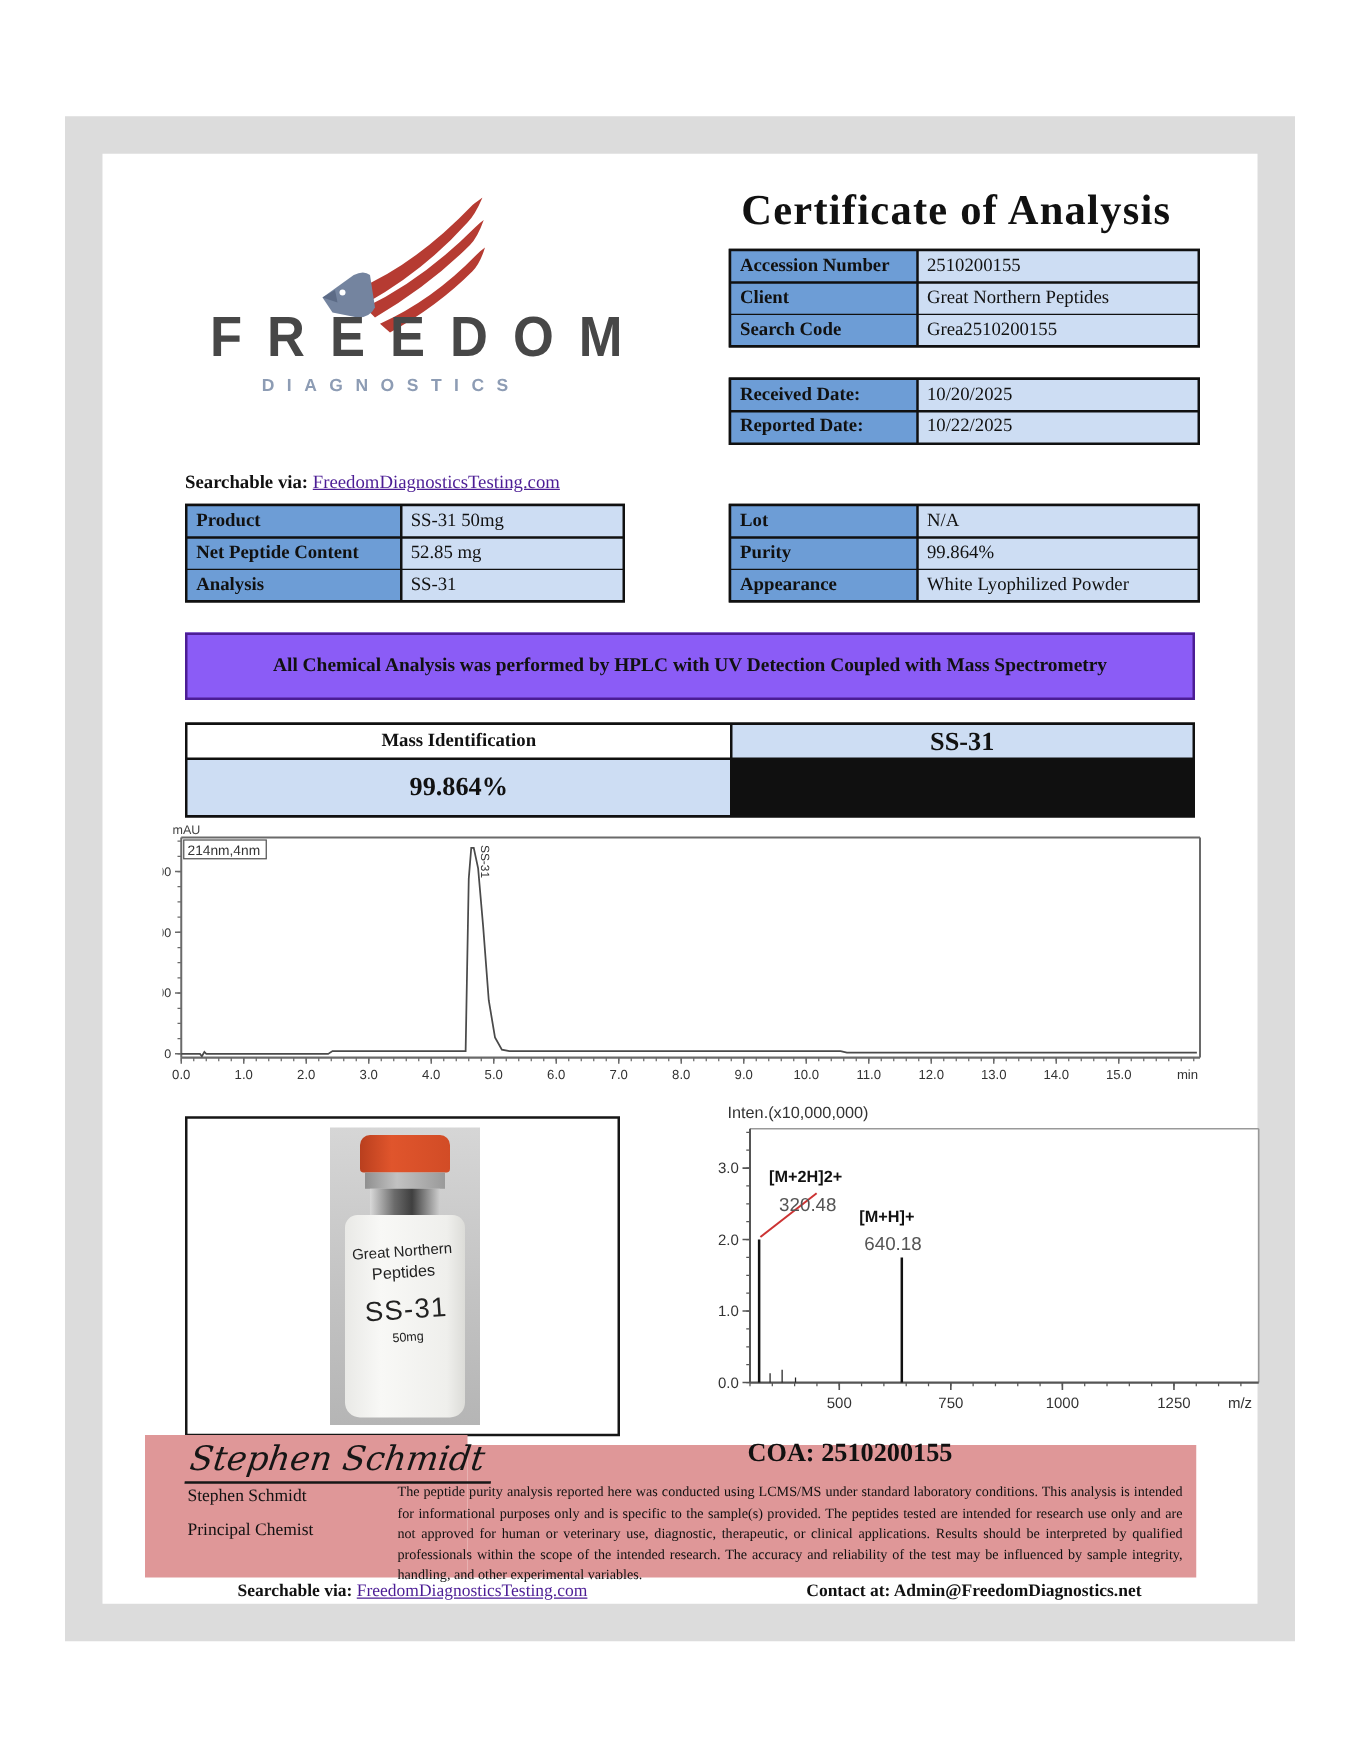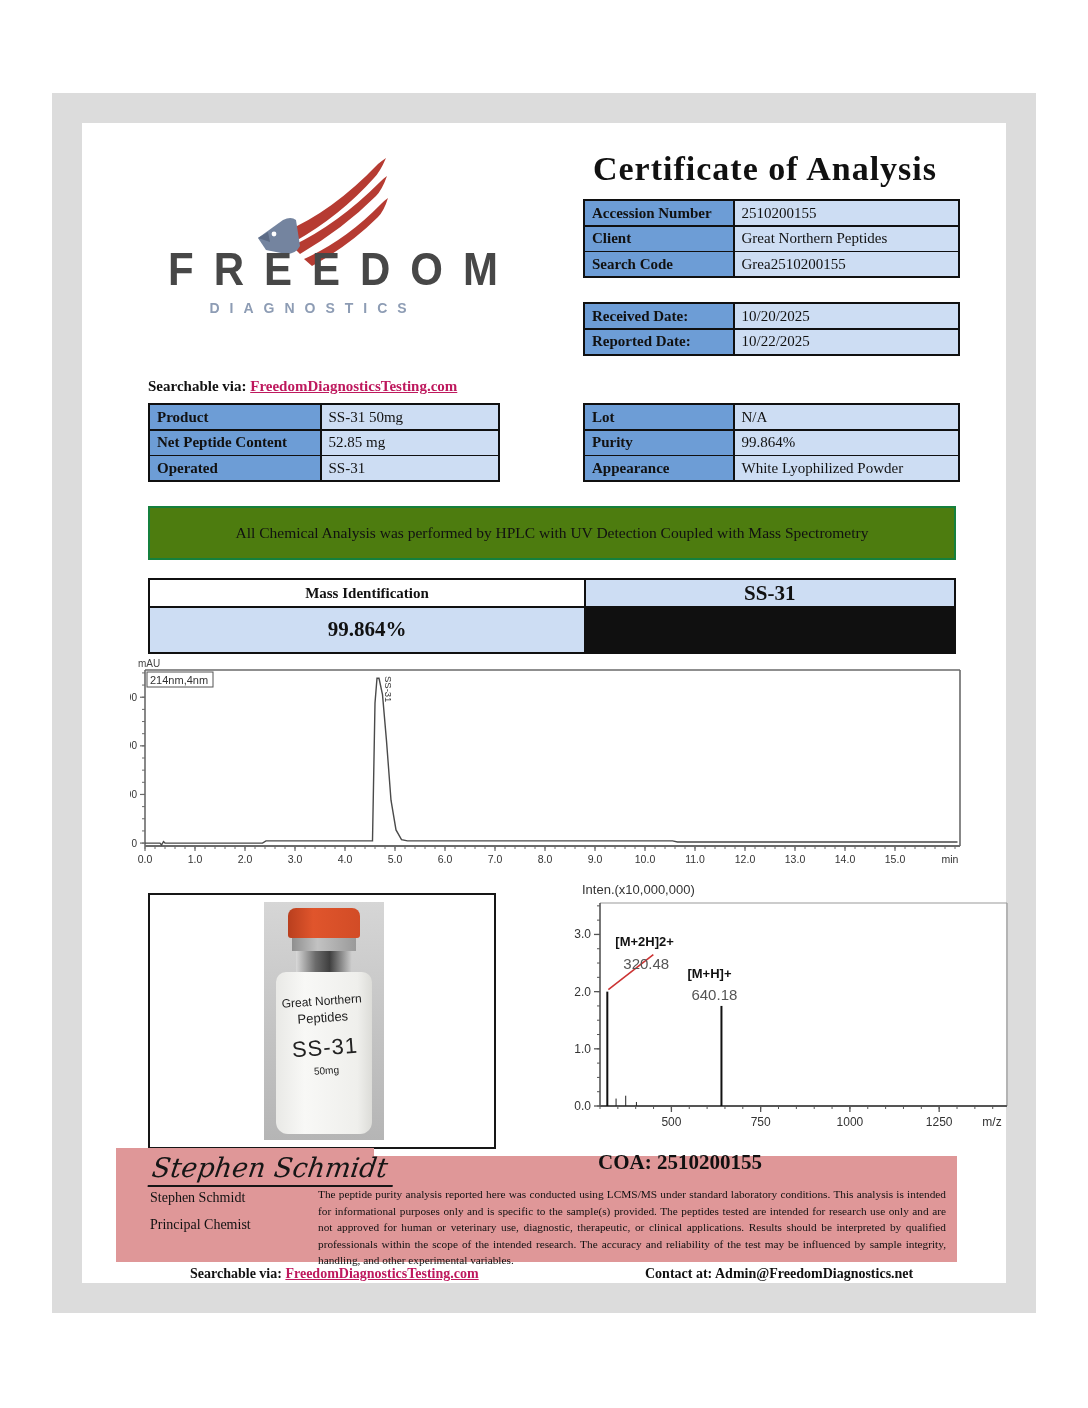--- a/index.html
+++ b/index.html
@@ -11,34 +11,34 @@
   .frame{position:absolute;left:52px;top:93px;width:984px;height:1220px;background:#dcdcdc;}
   .frame-inner{position:absolute;left:30px;top:30px;width:924px;height:1160px;background:#ffffff;}
 
   
   .brand{font-family:"Liberation Sans",sans-serif;font-weight:700;font-size:42px;
          letter-spacing:20px;color:#474747;transform:scaleY(1.08);}
   .subbrand{font-family:"Liberation Sans",sans-serif;font-weight:700;font-size:14px;
             letter-spacing:10px;color:#8d9cb4;}
   .tagline{font-weight:700;font-size:15px;}
   .searchline{font-weight:700;font-size:15px;}
-  a.doclink{color:#be185d;font-weight:700;text-decoration:underline;}
+  a.doclink{color:#4c1d95;font-weight:400;text-decoration:underline;}
 
   
   .coa-title{font-weight:700;font-size:34px;letter-spacing:1px;}
 
   
   .kv{display:grid;background:#101010;border:2px solid #101010;grid-gap:1.5px;}
   .kv .cell{display:flex;align-items:center;padding:0 7px;font-size:15px;line-height:1;font-family:Liberation Serif, serif;}
   .kv .lab{background:#6d9dd6;font-weight:700;}
   .kv .val{background:#cdddf3;}
 
   
-  .banner{background:#4d7c0f;border:2px solid #15803d;display:flex;align-items:center;justify-content:center;
-          font-weight:400;font-size:15.5px;text-align:center;}
+  .banner{background:#8b5cf6;border:2px solid #4c1d95;display:flex;align-items:center;justify-content:center;
+          font-weight:700;font-size:15.5px;text-align:center;}
 
   
   .mass{display:grid;background:#101010;border:2px solid #101010;grid-gap:1.5px;
         grid-template-columns:434px 1fr;grid-template-rows:26px 44px;}
   .mass .hcell{background:#ffffff;display:flex;align-items:center;justify-content:center;font-weight:700;font-size:15px;}
   .mass .dcell{background:#cdddf3;display:flex;align-items:center;justify-content:center;font-weight:700;font-size:21px;}
 
   
   .vialbox{border:2.5px solid #161616;background:#ffffff;}
   .photo{position:absolute;left:114px;top:7px;width:120px;height:238px;
@@ -107,21 +107,21 @@
     <div class="cell val">10/20/2025</div>
     <div class="cell lab">Reported Date:</div>
     <div class="cell val">10/22/2025</div>
   </div>
 
   <div class="abs kv" style="left:148px;top:403px;width:348px;height:75px;grid-template-columns:170px 1fr;grid-template-rows:repeat(3,1fr);">
     <div class="cell lab">Product</div>
     <div class="cell val">SS-31 50mg</div>
     <div class="cell lab">Net Peptide Content</div>
     <div class="cell val">52.85 mg</div>
-    <div class="cell lab">Operated</div>
+    <div class="cell lab">Analysis</div>
     <div class="cell val">SS-31</div>
   </div>
 
   <div class="abs kv" style="left:583px;top:403px;width:373px;height:75px;grid-template-columns:148px 1fr;grid-template-rows:repeat(3,1fr);">
     <div class="cell lab">Lot</div>
     <div class="cell val">N/A</div>
     <div class="cell lab">Purity</div>
     <div class="cell val">99.864%</div>
     <div class="cell lab">Appearance</div>
     <div class="cell val">White Lyophilized Powder</div>

